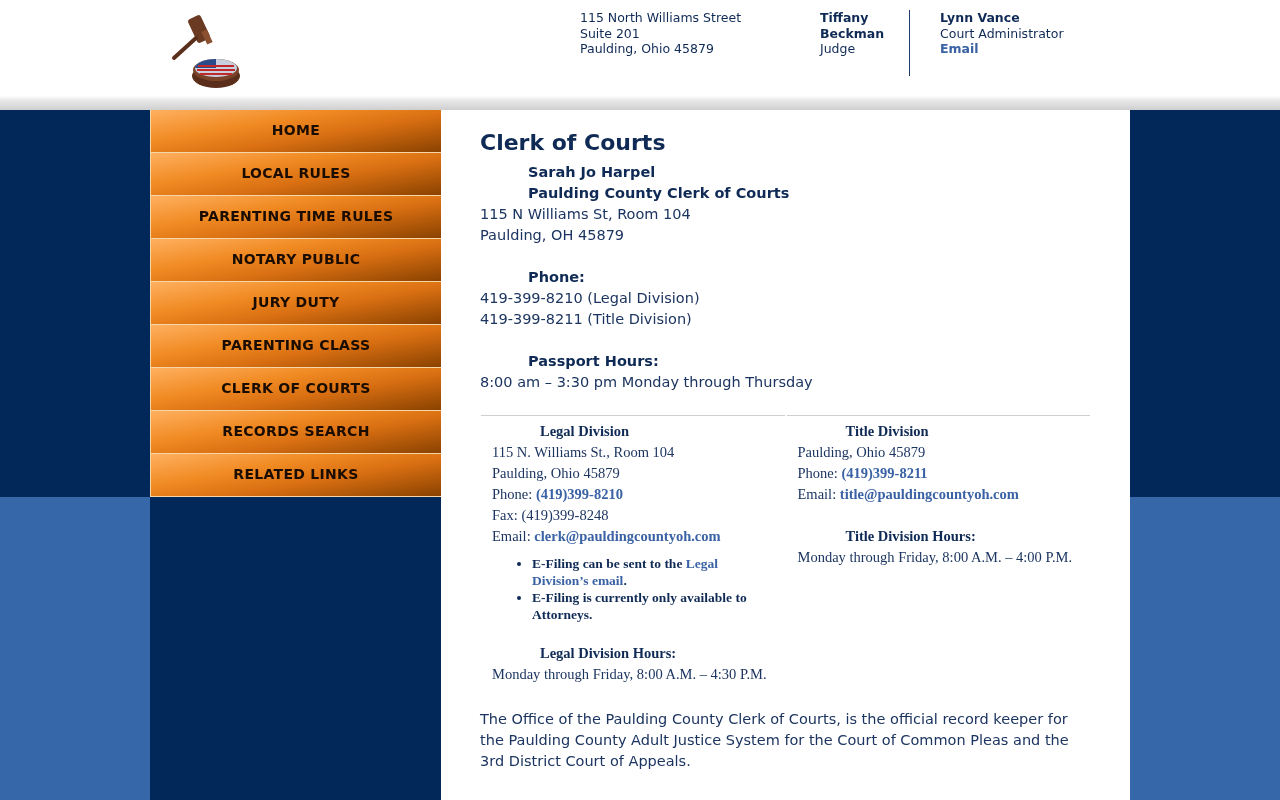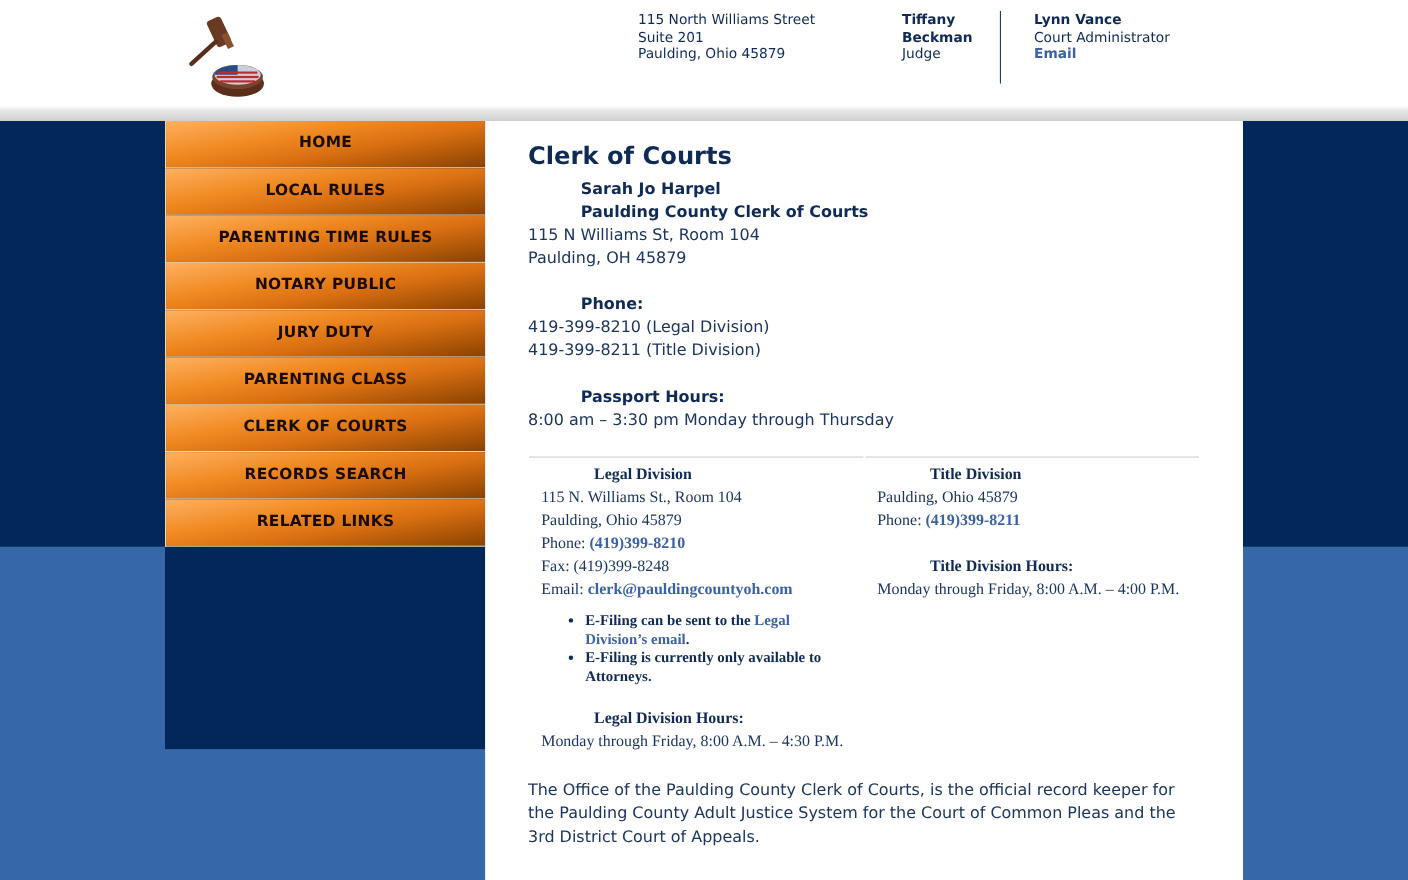--- a/index.html
+++ b/index.html
@@ -29,21 +29,21 @@
   }
   .gavel { position: absolute; left: 0; top: 0; width: 80px; height: 85px; }
   .hdr-block { position: absolute; top: 10px; font-size: 12.5px; line-height: 15.5px; color: #0f2a55; }
   .hdr-addr { left: 580px; font-weight: normal; }
   .hdr-judge { left: 820px; }
   .hdr-admin { left: 940px; }
   .b { font-weight: bold; }
   .hdr-divider { position: absolute; left: 909px; top: 10px; width: 1px; height: 66px; background: #1c3c6e; }
   .link { color: #3a62a4; font-weight: bold; text-decoration: none; cursor: pointer; margin-top: 37px; }
 
-  .sidebar { position: absolute; left: 150px; top: 110px; width: 291px; height: 571px; background: #02285a; }
+  .sidebar { position: absolute; left: 150px; top: 110px; width: 291px; height: 690px; background: #02285a; }
   .nav-item {
     display: block; width: 291px; height: 43px;
     background: linear-gradient(170deg, #ffb060 0%, #f08a22 35%, #d96f12 60%, #8a4200 100%);
     border-bottom: 1px solid #f6d6a6; border-left: 1px solid #f6d6a6;
     text-align: center; line-height: 40px; font-weight: bold; font-size: 14px;
     color: #1a0c00; letter-spacing: 0.3px; cursor: pointer;
   }
   .main { position: absolute; left: 441px; top: 110px; width: 689px; height: 690px; background: #ffffff; }
   .content { position: absolute; left: 39px; top: 18px; width: 610px; font-size: 14.5px; line-height: 21px; color: #1c3560; }
   h1 { font-size: 22px; font-weight: bold; color: #0f2a55; line-height: 30px; margin-bottom: 4px; }
@@ -138,20 +138,21 @@
           <li>E-Filing is currently only available to Attorneys.</li>
         </ul>
         <div class="gap" style="height:20px"></div>
         <div class="strong">Legal Division Hours:</div>
         <div>Monday through Friday, 8:00 A.M. – 4:30 P.M.</div>
       </div>
       <div class="div-col">
         <div class="strong">Title Division</div>
         <div>Paulding, Ohio 45879</div>
         <div><span>Phone: </span><a class="link">(419)399-8211</a></div>
+        <div><span>Email: </span><a class="link">title@pauldingcountyoh.com</a></div>
         <div class="gap"></div>
         <div class="strong">Title Division Hours:</div>
         <div>Monday through Friday, 8:00 A.M. – 4:00 P.M.</div>
       </div>
     </div>
 
     <p class="para">The Office of the Paulding County Clerk of Courts, is the official record keeper for the Paulding County Adult Justice System for the Court of Common Pleas and the 3rd District Court of Appeals.</p>
   </div>
 </main>
 

